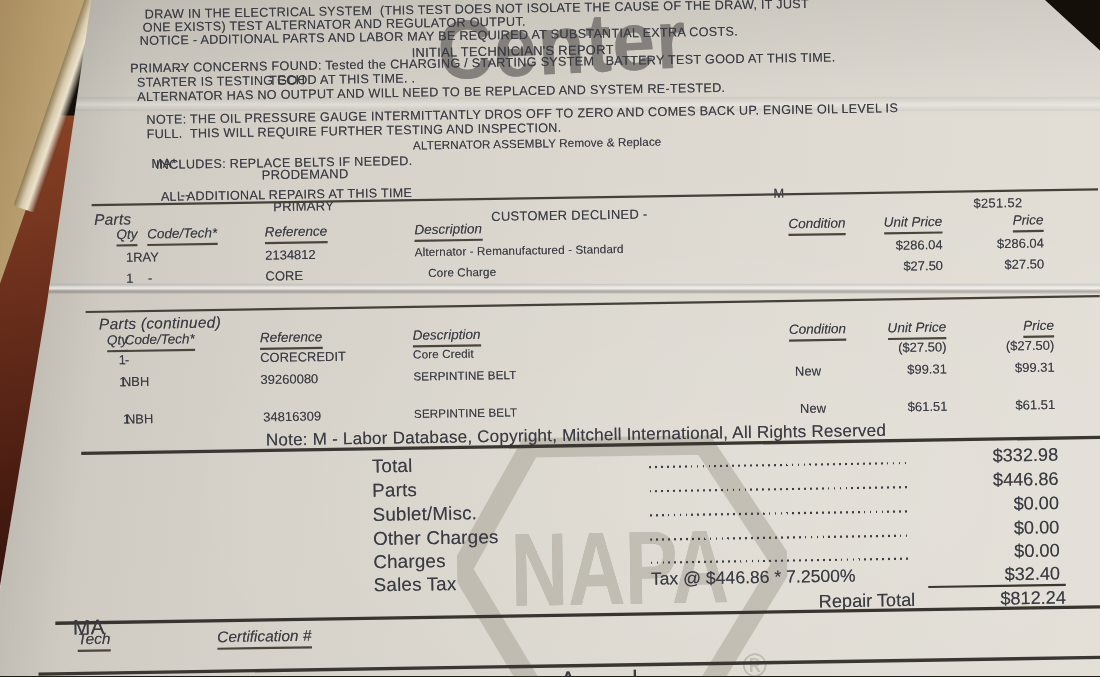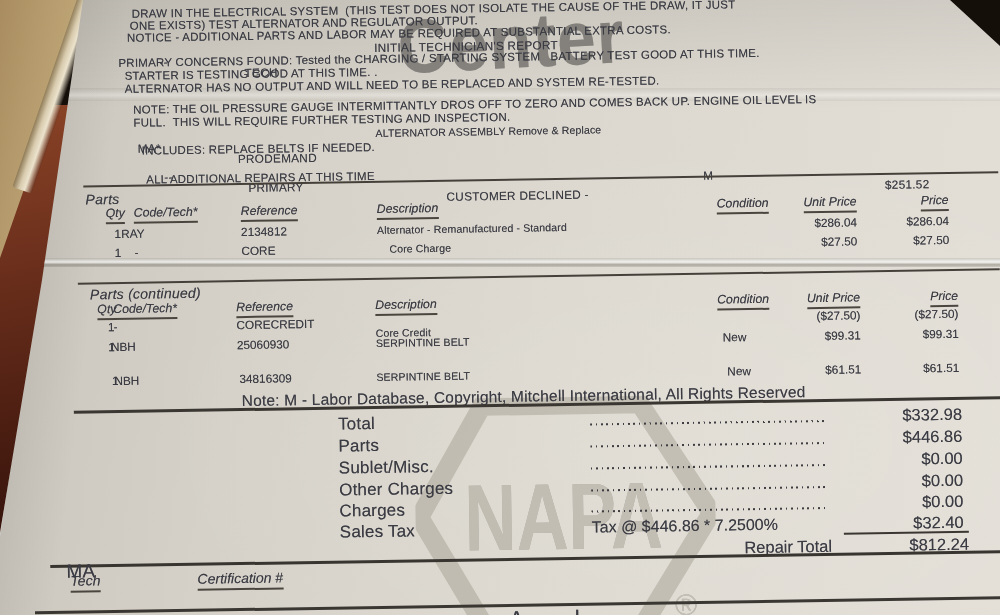--- a/index.html
+++ b/index.html
@@ -158,28 +158,28 @@
       <span class="cell hdr" style="left:236px"><span class="hu">Reference</span></span>
       <span class="cell hdr" style="left:375px"><span class="hu">Description</span></span>
       <span class="cell hdr" style="left:717px"><span class="hu">Condition</span></span>
       <span class="cell hdr num" style="left:768px;width:92px"><span class="hu">Unit Price</span></span>
       <span class="cell hdr num" style="left:866px;width:92px"><span class="hu">Price</span></span>
     </div>
     <div class="trow" style="top:314px">
       <span class="cell num" style="left:92px;width:22px">1</span>
       <span class="cell" style="left:113px">-</span>
       <span class="cell" style="left:236px">CORECREDIT</span>
-      <span class="cell desc" style="left:375px;top:11px">Core Credit</span>
+      <span class="cell desc" style="left:375px;top:1px">Core Credit</span>
       <span class="cell num" style="left:768px;width:92px">($27.50)</span>
       <span class="cell num" style="left:866px;width:92px">($27.50)</span>
     </div>
     <div class="trow" style="top:334px">
       <span class="cell num" style="left:92px;width:22px">1</span>
       <span class="cell" style="left:110px">NBH</span>
-      <span class="cell" style="left:236px">25060930</span>
+      <span class="cell" style="left:236px">39260080</span>
       <span class="cell desc" style="left:375px;top:1px">SERPINTINE BELT</span>
       <span class="cell" style="left:722px">New</span>
       <span class="cell num" style="left:768px;width:92px">$99.31</span>
       <span class="cell num" style="left:866px;width:92px">$99.31</span>
     </div>
     <div class="trow" style="top:368px">
       <span class="cell num" style="left:95px;width:22px">1</span>
       <span class="cell" style="left:113px">NBH</span>
       <span class="cell" style="left:238px">34816309</span>
       <span class="cell desc" style="left:375px;top:1px">SERPINTINE BELT</span>

